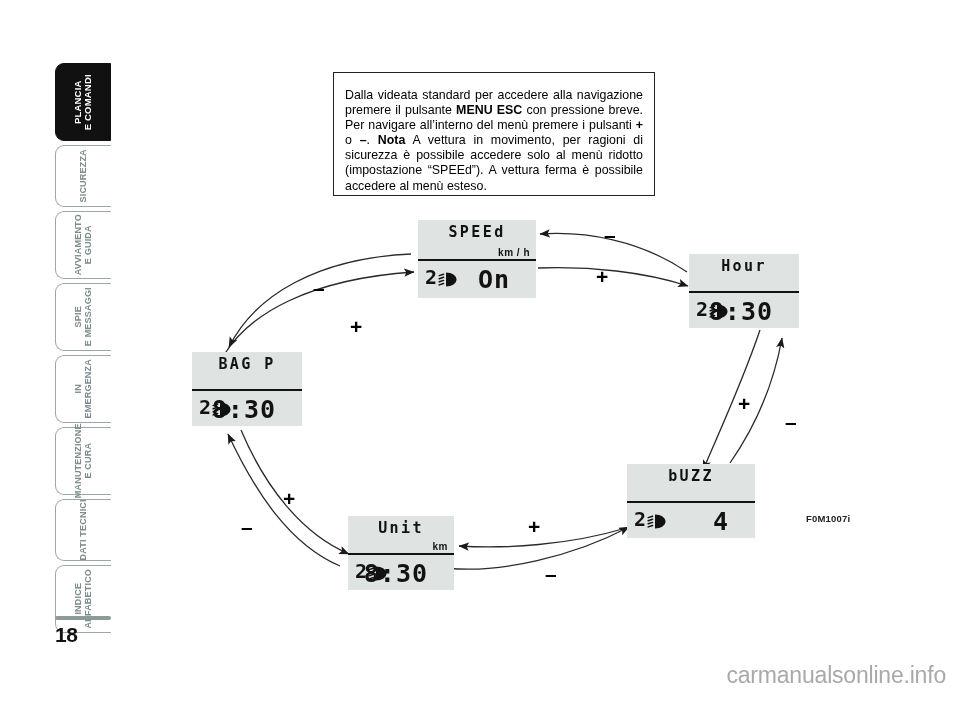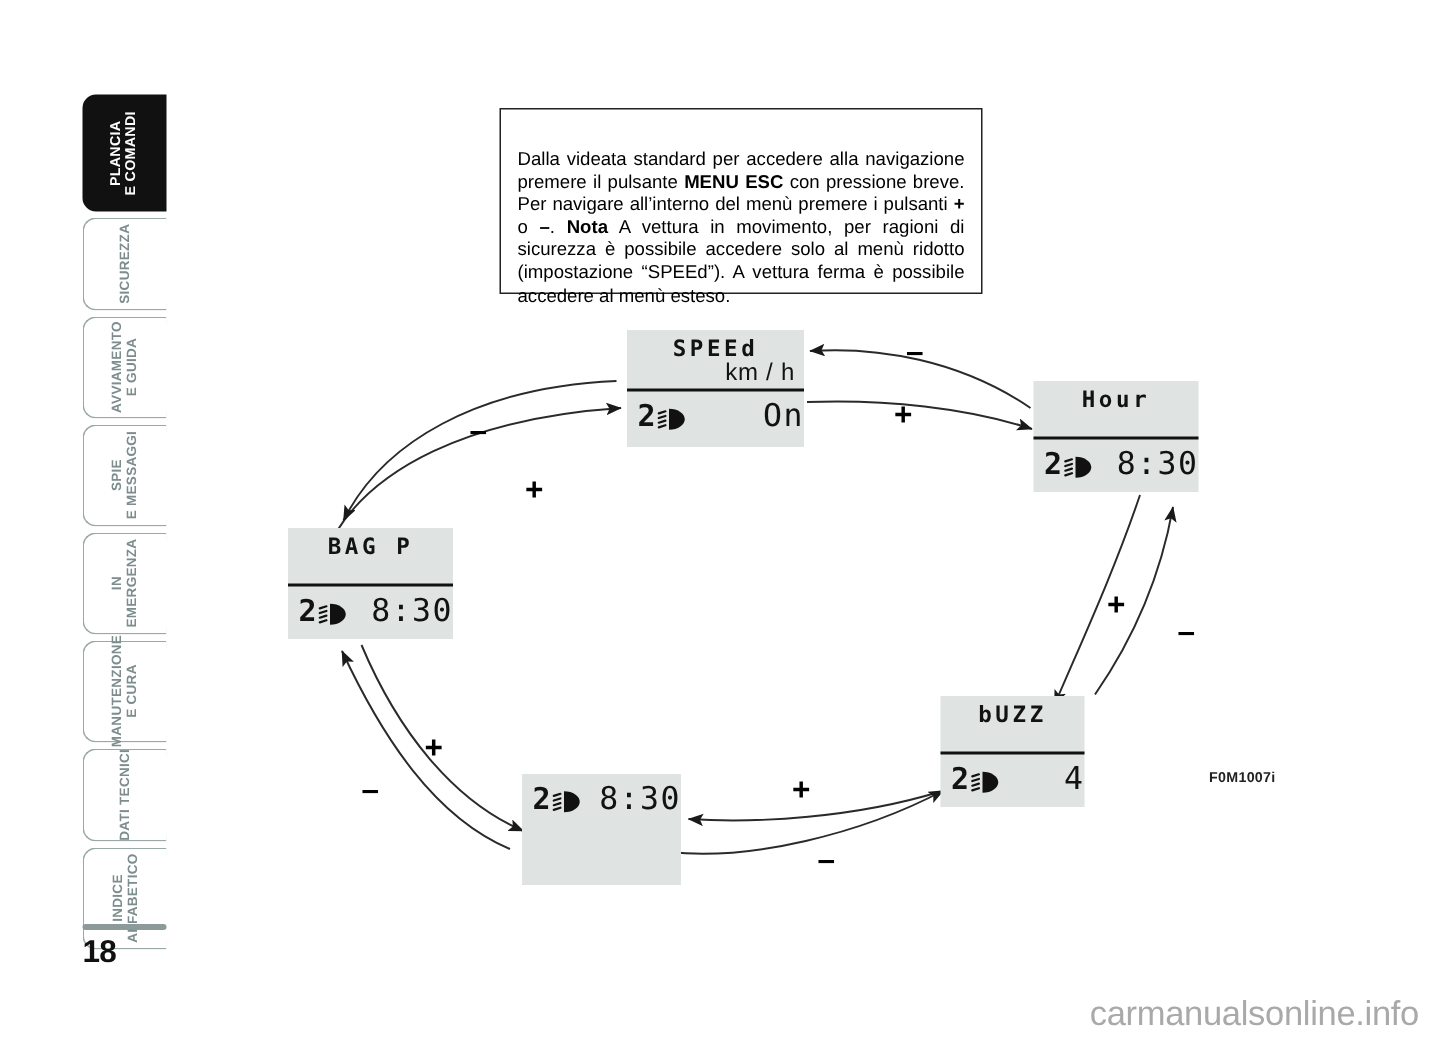--- a/index.html
+++ b/index.html
@@ -85,21 +85,21 @@
     position: absolute;
     left: 333px;
     top: 72px;
     width: 322px;
     height: 124px;
     border: 1.3px solid #222222;
     background: #ffffff;
     box-sizing: border-box;
   }
   #note-text {
-    margin: 26px 11px 0 11px;
+    margin: 15px 11px 0 11px;
     font-family: "Liberation Sans", sans-serif;
     font-size: 12.4px;
     line-height: 15.1px;
     color: #000000;
     text-align: justify;
     text-justify: inter-word;
   }
   #note-text b { font-weight: bold; }
 
   
@@ -141,40 +141,40 @@
     text-align: center;
     font-size: 15px;
     font-weight: bold;
     letter-spacing: 2.4px;
   }
   .lcd-unit {
     position: absolute;
     right: 6px;
     bottom: 1px;
     font-family: "Liberation Sans", sans-serif;
-    font-size: 16px;
-    font-weight: normal;
+    font-size: 10px;
+    font-weight: bold;
     letter-spacing: 0.5px;
   }
   .lcd-left {
     position: absolute;
     left: 7px;
     top: 4px;
     display: flex;
     align-items: center;
     gap: 1px;
     font-size: 20px;
     font-weight: bold;
   }
   .lcd-value {
     position: absolute;
-    right: 0;
+    right: 26px;
     top: 4px;
-    font-size: 21px;
-    font-weight: normal;
+    font-size: 25px;
+    font-weight: bold;
     letter-spacing: 1px;
   }
   .beam-icon { display: inline-block; width: 22px; height: 17px; }
 
   
   .sign {
     position: absolute;
     font-family: "Liberation Sans", sans-serif;
     font-weight: bold;
     color: #000000;
@@ -315,21 +315,21 @@
               <line x1="5.6" y1="9.4" x2="1.2" y2="10.8"></line>
               <line x1="5.6" y1="12.5" x2="1.2" y2="13.9"></line>
             </g>
           </svg>
         </span>
       </div>
       <div class="lcd-value">8:30</div>
     </div>
   </div>
 
-  <div class="lcd" style="left:627px; top:464px; width:96px; height:74px;">
+  <div class="lcd" style="left:627px; top:464px; width:128px; height:74px;">
     <div class="lcd-top">
       <div class="lcd-title">bUZZ</div>
       <div class="lcd-unit"></div>
     </div>
     <div class="lcd-bottom">
       <div class="lcd-left">
         <span>2</span>
         <span class="beam-icon">
           <svg viewBox="0 0 22 17" width="22" height="17" xmlns="http://www.w3.org/2000/svg">
             <path d="M8,1.5 C14,1.5 18.5,4.8 18.5,8.5 C18.5,12.2 14,15.5 8,15.5 Z" fill="#111"></path>
@@ -340,20 +340,24 @@
               <line x1="5.6" y1="12.5" x2="1.2" y2="13.9"></line>
             </g>
           </svg>
         </span>
       </div>
       <div class="lcd-value">4</div>
     </div>
   </div>
 
   <div class="lcd" style="left:348px; top:516px; width:106px; height:74px;">
+    <div class="lcd-top">
+      <div class="lcd-title">Unit</div>
+      <div class="lcd-unit">km</div>
+    </div>
     <div class="lcd-bottom">
       <div class="lcd-left">
         <span>2</span>
         <span class="beam-icon">
           <svg viewBox="0 0 22 17" width="22" height="17" xmlns="http://www.w3.org/2000/svg">
             <path d="M8,1.5 C14,1.5 18.5,4.8 18.5,8.5 C18.5,12.2 14,15.5 8,15.5 Z" fill="#111"></path>
             <g stroke="#111" stroke-width="1.5" stroke-linecap="round">
               <line x1="5.6" y1="3.2" x2="1.2" y2="4.6"></line>
               <line x1="5.6" y1="6.3" x2="1.2" y2="7.7"></line>
               <line x1="5.6" y1="9.4" x2="1.2" y2="10.8"></line>

